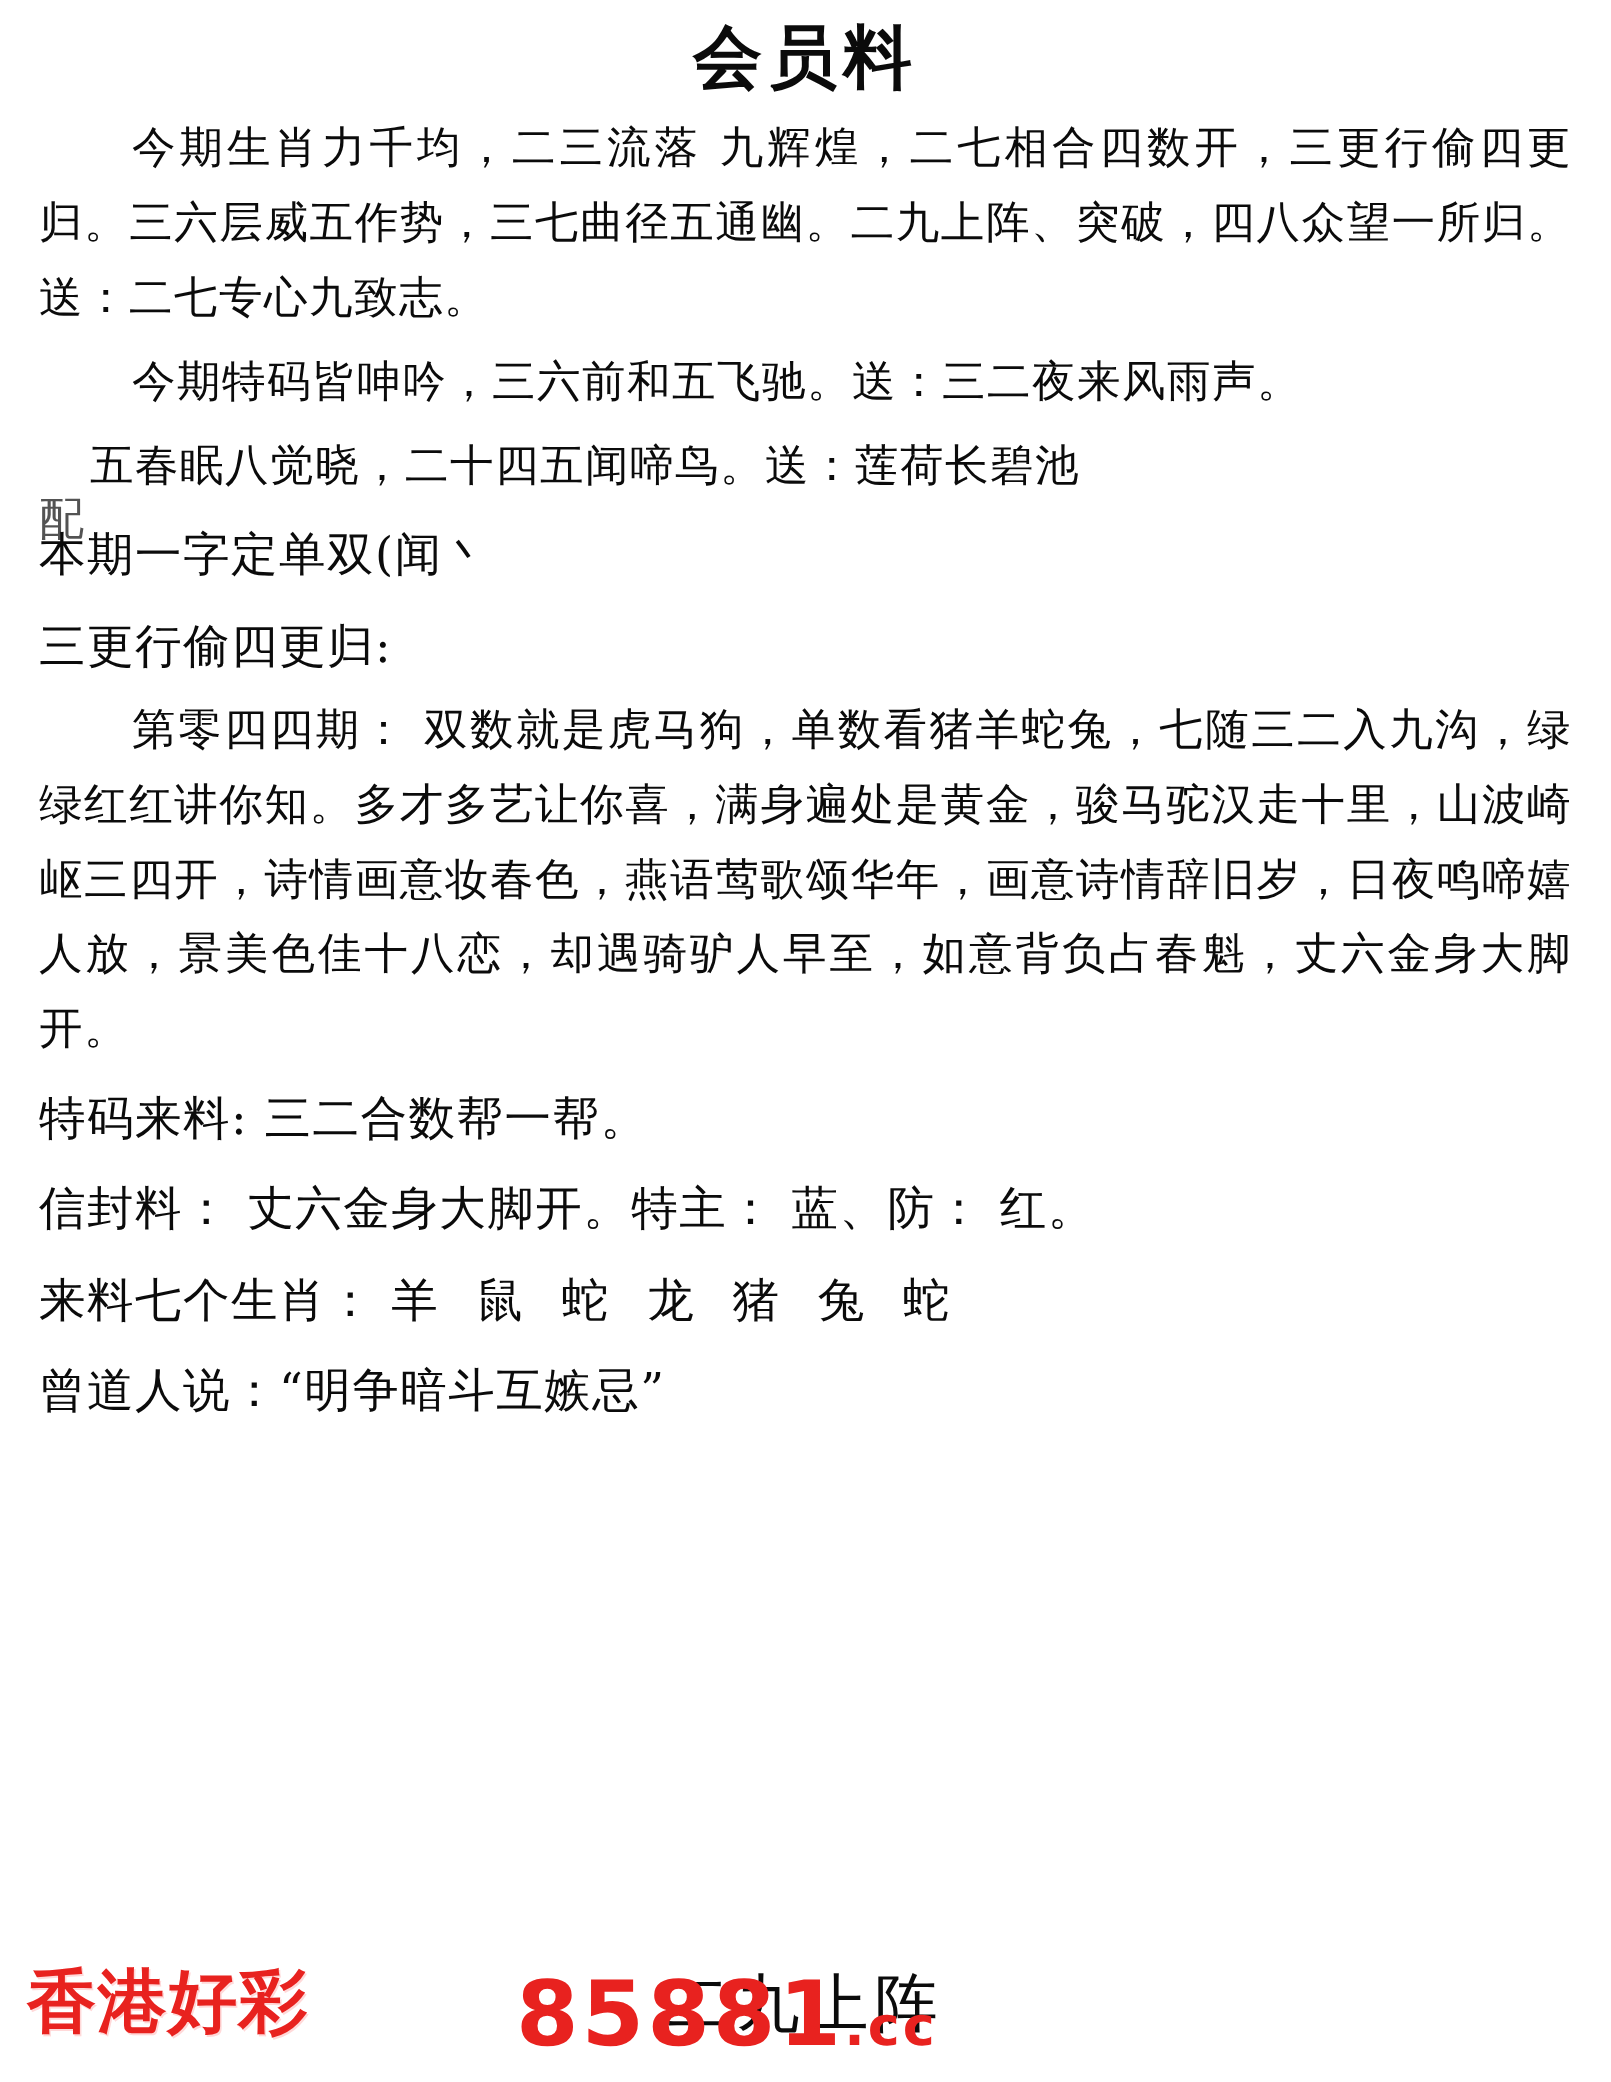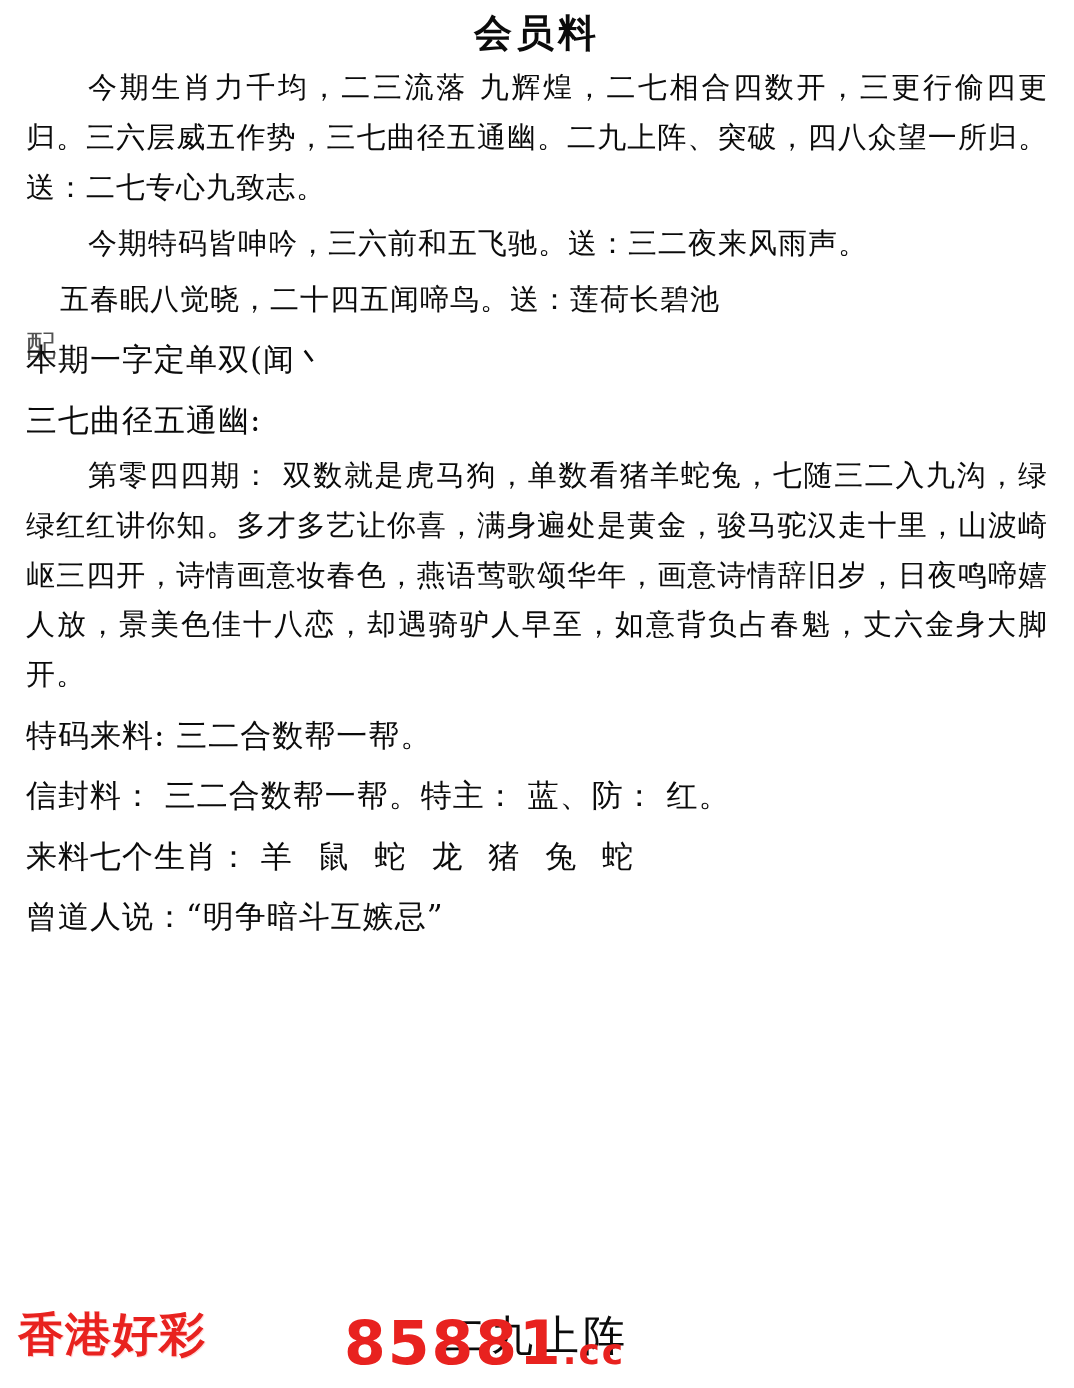--- a/index.html
+++ b/index.html
@@ -17,21 +17,21 @@
   }
   .page {
     position: relative;
     width: 1074px;
     height: 1388px;
     box-sizing: border-box;
     padding: 0 26px;
   }
   .doc-title {
     text-align: center;
-    font-size: 38px;
+    font-size: 46px;
     font-weight: bold;
     letter-spacing: 4px;
     margin: 8px 0 4px 0;
     font-family: "DejaVu Sans", "Liberation Sans", sans-serif;
   }
   .doc-title.second {
     margin-top: 22px;
     margin-bottom: 2px;
   }
   .para {
@@ -118,27 +118,27 @@
 
   <p class="para indent">今期生肖力千均，二三流落 九辉煌，二七相合四数开，三更行偷四更归。三六层威五作势，三七曲径五通幽。二九上阵、突破，四八众望一所归。送：二七专心九致志。</p>
 
   <p class="para indent">今期特码皆呻吟，三六前和五飞驰。送：三二夜来风雨声。</p>
 
   <p class="para indent-small">五春眠八觉晓，二十四五闻啼鸟。送：莲荷长碧池</p>
 
   <p class="line">本期一字定单双(闻丶</p>
 
 
-  <p class="line tight">三七曲径五通幽:</p>
+  <p class="line tight">三更行偷四更归:</p>
 
   <p class="para indent">第零四四期： 双数就是虎马狗，单数看猪羊蛇兔，七随三二入九沟，绿绿红红讲你知。多才多艺让你喜，满身遍处是黄金，骏马驼汉走十里，山波崎岖三四开，诗情画意妆春色，燕语莺歌颂华年，画意诗情辞旧岁，日夜鸣啼嬉人放，景美色佳十八恋，却遇骑驴人早至，如意背负占春魁，丈六金身大脚开。</p>
 
   <p class="line">特码来料: 三二合数帮一帮。</p>
 
-  <p class="line">信封料： 三二合数帮一帮。特主： 蓝、防： 红。</p>
+  <p class="line">信封料： 丈六金身大脚开。特主： 蓝、防： 红。</p>
 
   <p class="line">
     <span>来料七个生肖：</span>
     <span class="zodiac">羊 鼠 蛇 龙 猪 兔 蛇</span>
   </p>
 
   <p class="line">曾道人说：“明争暗斗互嫉忌”</p>
 
   <div class="footer">
     <div class="footer-center">二九上阵</div>

